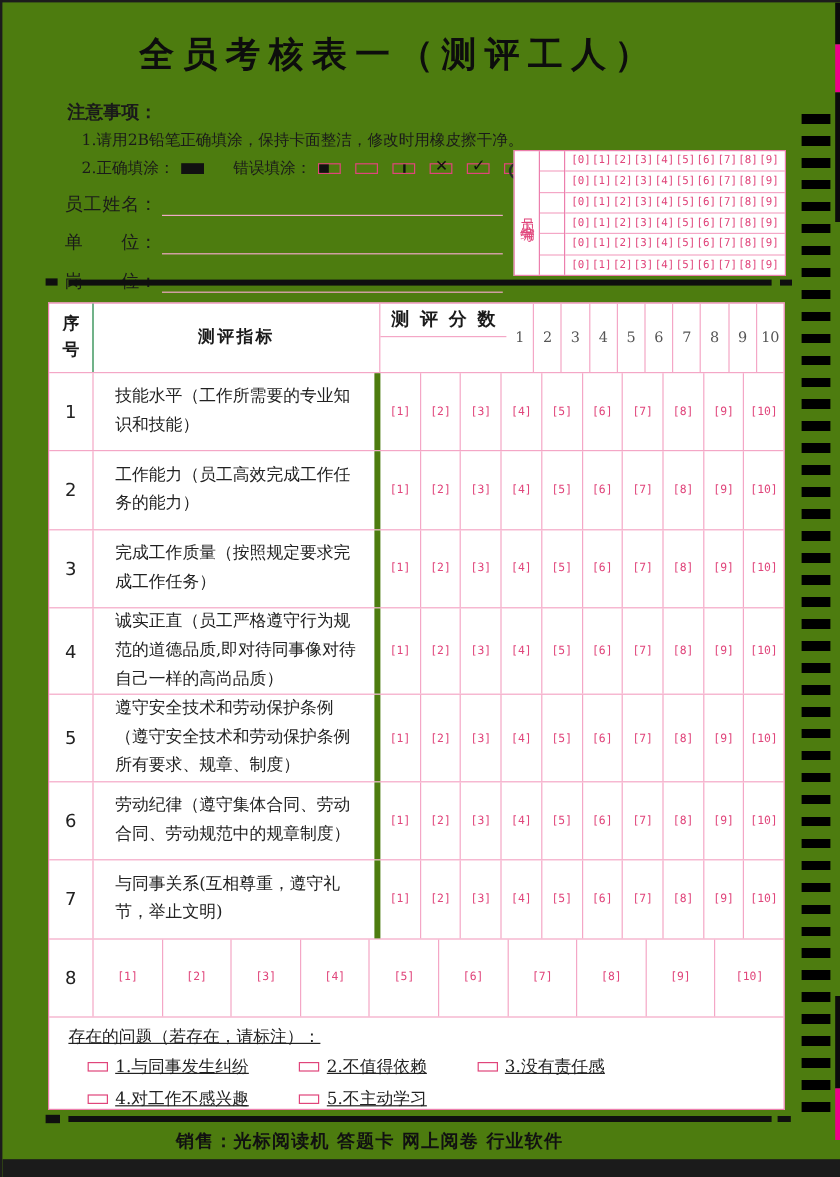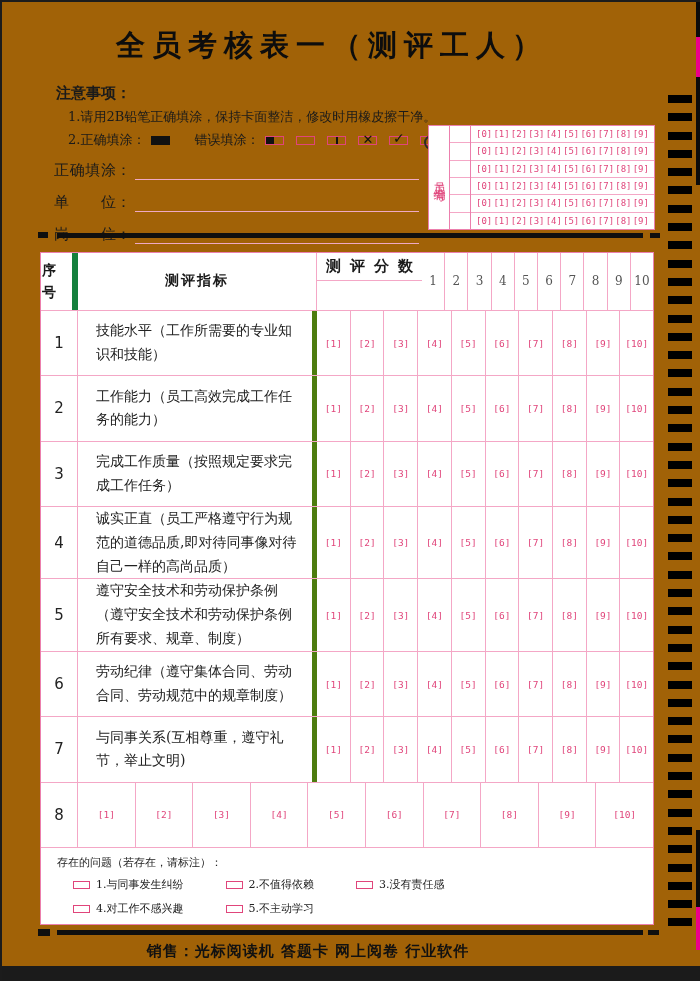--- a/index.html
+++ b/index.html
@@ -1,18 +1,18 @@
 <!DOCTYPE html>
 <html><head>
 <meta charset="utf-8">
 <style>
   html,body{margin:0;padding:0;background:#e8e8e8;}
   *{box-sizing:border-box;}
   .page{
-    position:relative;width:700px;height:981px;background:#a16207;overflow:hidden;
+    position:relative;width:700px;height:981px;background:#4d7c0f;overflow:hidden;
     font-family:"DejaVu Serif","Liberation Serif",serif;color:#1a1a1a;
     border-top:2px solid #1c1c1c;border-left:2px solid #1c1c1c;
   }
   
   .title{
     position:absolute;top:24px;left:0;width:660px;text-align:center;
     font-family:"DejaVu Sans","Liberation Sans",sans-serif;
     font-size:29px;font-weight:bold;letter-spacing:7px;color:#0d0d0d;white-space:nowrap;
   }
   .notes-heading{position:absolute;top:82px;left:54px;font-size:15px;font-weight:bold;}
@@ -53,21 +53,21 @@
   .emp-row:last-child{border-bottom:none;}
   .bubble{font-family:"DejaVu Sans Mono","Liberation Mono",monospace;color:#e0457b;}
   .emp-row .bubble{font-size:9px;}
   
   .sep{position:absolute;background:#0f0f0f;}
   
   .table{position:absolute;left:38px;top:250px;width:614px;height:673px;
     border:1px solid #ec7fad;display:flex;flex-direction:column;background:#fff;}
   .t-header{height:58px;display:flex;border-bottom:1px solid #f4a7c6;
     font-family:"DejaVu Sans","Liberation Sans",sans-serif;}
-  .h-no{width:37px;border-right:6px solid #15803d;display:flex;align-items:center;}
+  .h-no{width:37px;border-right:1px solid #15803d;display:flex;align-items:center;justify-content:center;}
   .h-no span{display:block;width:16px;word-break:break-all;text-align:center;
     font-size:14px;font-weight:bold;line-height:1.6;}
   .h-ind{width:239px;border-right:1px solid #f4a7c6;display:flex;align-items:center;justify-content:center;
     font-size:14px;font-weight:bold;letter-spacing:2px;}
   .h-scores{flex:1;display:flex;flex-direction:row;}
   .h-score-title{height:28px;display:flex;align-items:center;justify-content:center;
     border-bottom:1px solid #f4a7c6;font-size:15px;font-weight:bold;letter-spacing:9px;padding-left:9px;}
   .h-score-nums{flex:1;display:flex;}
   .h-num{flex:1;border-right:1px solid #f4a7c6;display:flex;align-items:center;justify-content:center;
     font-size:12px;color:#555;font-family:"DejaVu Serif",serif;}
@@ -75,21 +75,21 @@
   .t-body{height:538px;display:flex;flex-direction:column;}
   .t-row{flex:1;display:flex;border-bottom:1px solid #f4a7c6;}
   .c-no{width:37px;border-right:1px solid #f4a7c6;display:flex;align-items:center;justify-content:center;
     font-size:15px;font-family:"DejaVu Sans",sans-serif;color:#222;}
   .c-ind{width:239px;border-right:5px solid #4d7c0f;display:flex;align-items:center;
     padding:0 10px 0 18px;font-size:14px;line-height:1.7;color:#222;}
   .c-score{flex:1;border-right:1px solid #f4a7c6;display:flex;align-items:center;justify-content:center;}
   .c-score:last-child{border-right:none;}
   .c-score .bubble{font-size:9.5px;}
   
-  .problems{height:76px;padding:7px 0 0 16px;font-size:11px;color:#222;}
+  .problems{height:76px;padding:7px 0 0 16px;font-size:14px;color:#222;text-decoration:underline;}
   .p-head{margin-bottom:7px;}
   .p-row{display:flex;align-items:center;margin-left:16px;margin-bottom:9px;}
   .prob-item{display:inline-flex;align-items:center;margin-right:42px;}
   .prob-box{display:inline-block;width:17px;height:8px;border:1px solid #e0457b;margin-right:6px;}
   
   .footer{position:absolute;top:940px;left:0;width:612px;text-align:center;
     font-size:15px;font-weight:bold;letter-spacing:1px;color:#111;}
   .bottom-band{position:absolute;left:0;right:0;top:964px;height:17px;background:#1b1b1b;}
   
   .timing-marks{position:absolute;left:666px;top:93px;width:24px;
@@ -122,21 +122,21 @@
         <span class="wmark wm-vline"></span>
         <span class="wmark wm-cross"></span>
         <span class="wmark wm-check"></span>
         <span class="wmark wm-circle"></span>
         <span class="wmark wm-dot"></span>
       </span>
   </div>
 
   <div class="fields">
       <div class="field-row">
-        <span class="field-label">正确填涂</span>
+        <span class="field-label">员工姓名</span>
         <span class="field-colon">：</span>
         <span class="field-line"></span>
       </div>
       <div class="field-row">
         <span class="field-label">单位</span>
         <span class="field-colon">：</span>
         <span class="field-line"></span>
       </div>
       <div class="field-row">
         <span class="field-label">岗位</span>

